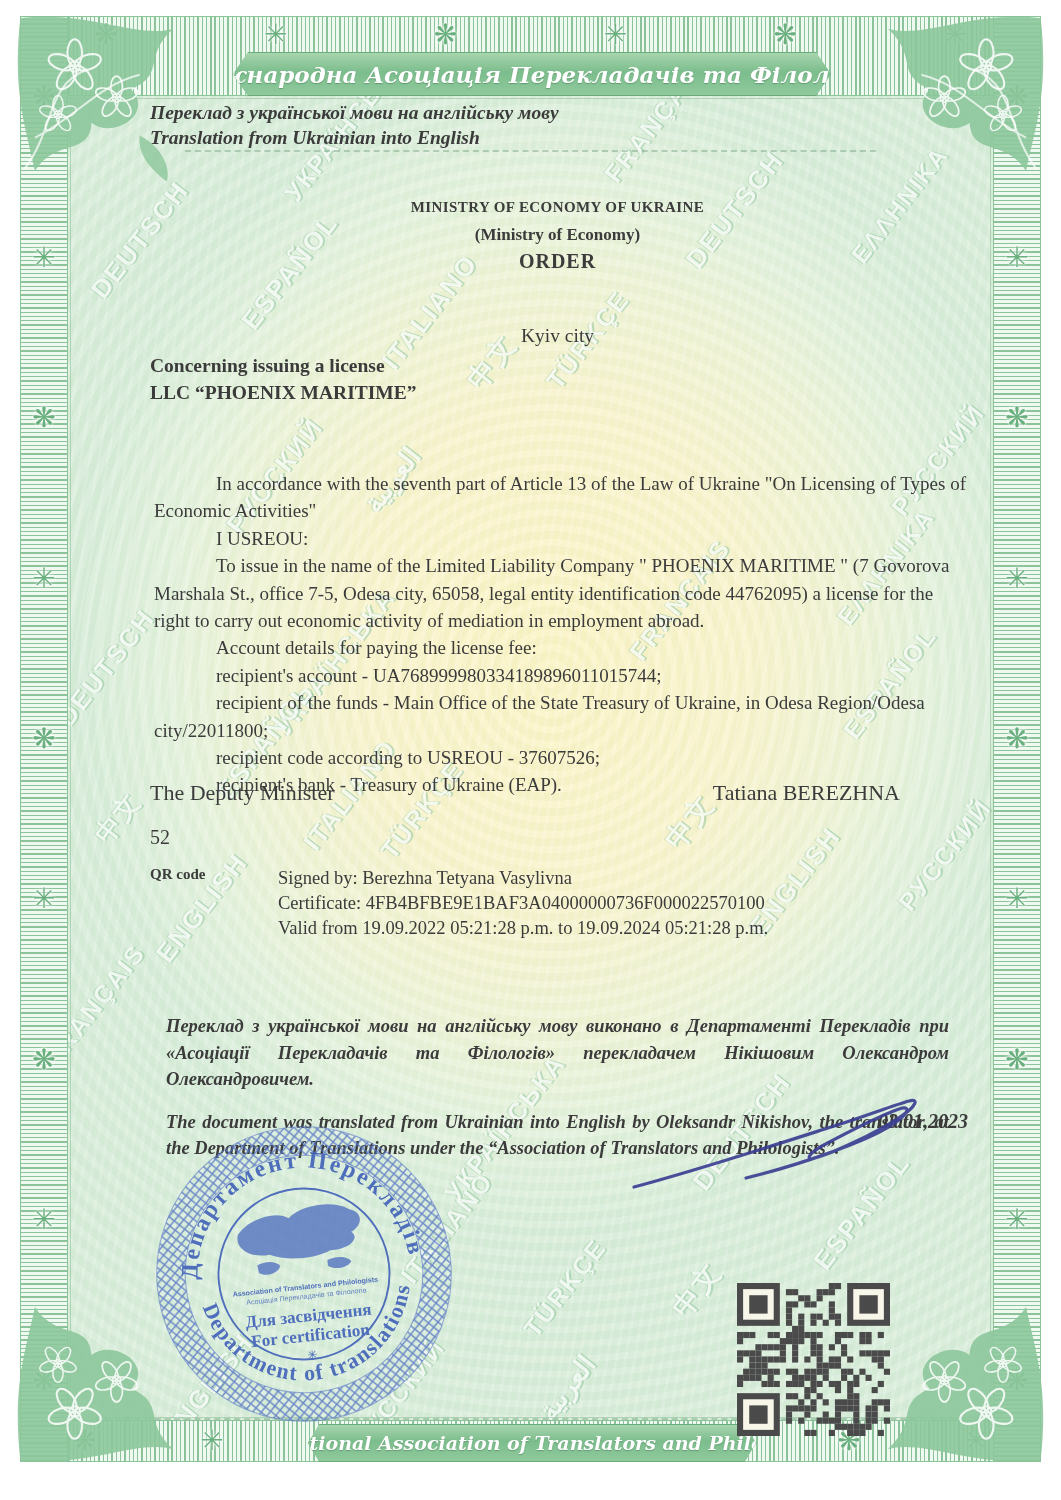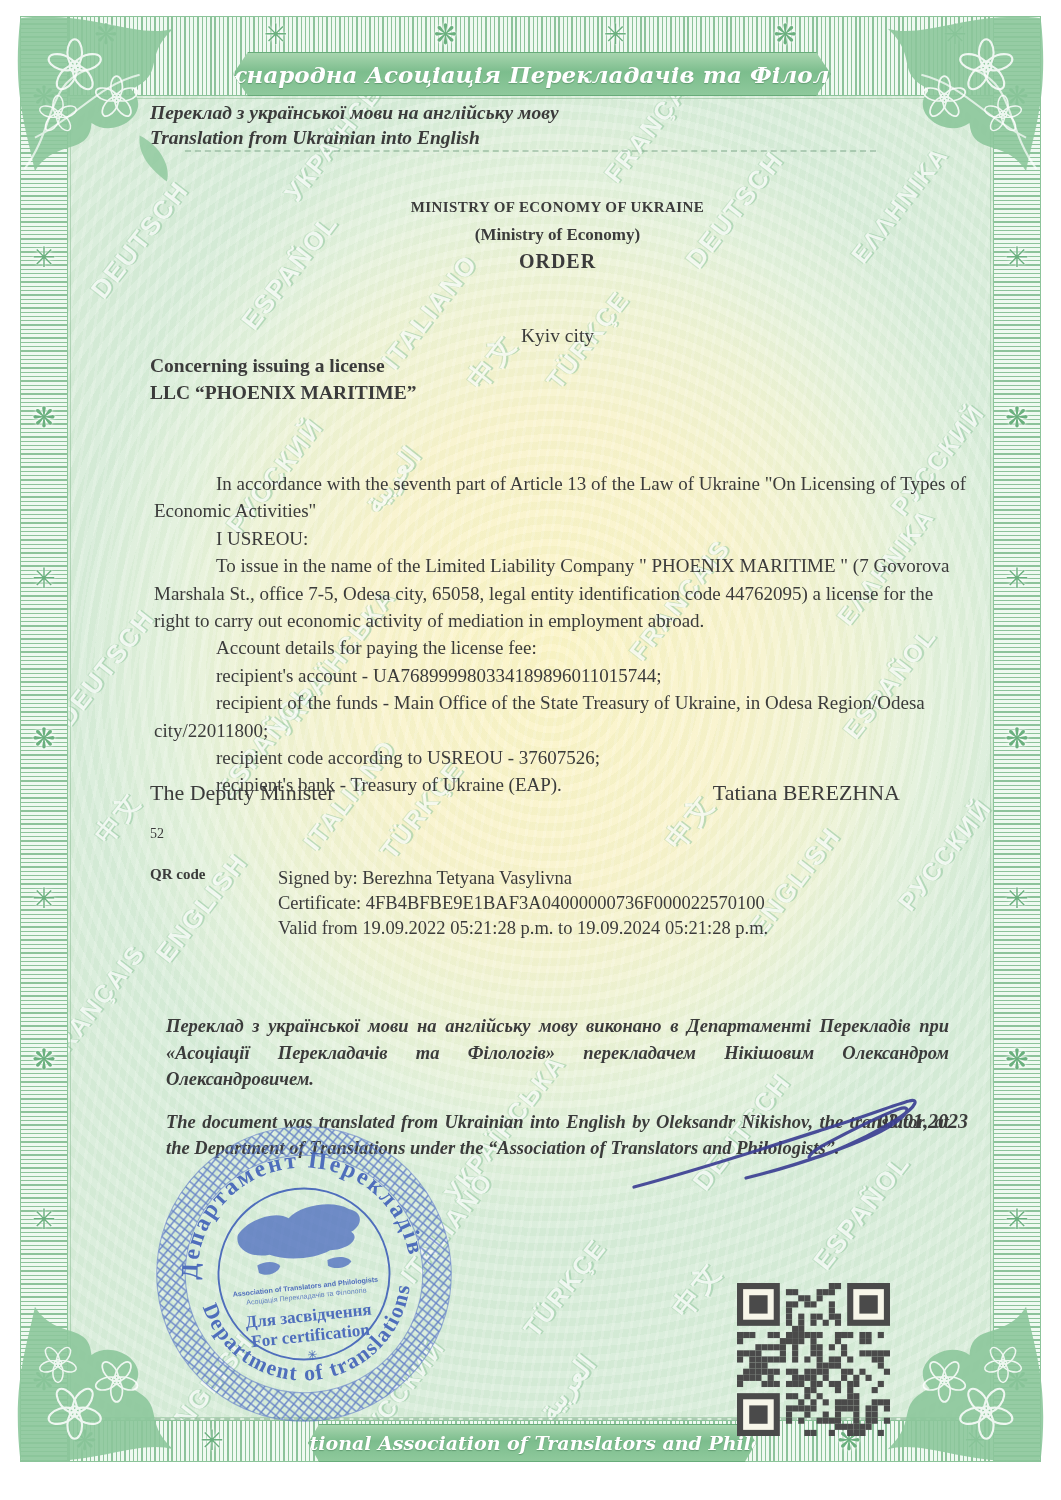--- a/index.html
+++ b/index.html
@@ -60,21 +60,21 @@
   .title-block{left:150px;width:815px;top:194px;text-align:center;font-weight:bold;line-height:27px;}
   .t1{font-size:15px;letter-spacing:.4px;}
   .t2{font-size:17px;}
   .t3{font-size:20px;letter-spacing:1px;}
   .date-row{left:150px;width:750px;top:297px;display:flex;justify-content:space-between;font-size:19.5px;}
   .kyiv{left:150px;width:815px;top:325px;text-align:center;font-size:19.5px;}
   .subject{left:150px;top:352px;font-size:19.5px;font-weight:bold;line-height:27px;}
   .body-block{left:154px;width:815px;top:424px;font-size:19px;line-height:27.4px;margin-top:46px;}
   .body-block p{margin:0;text-indent:62px;}
   .sig-row{left:150px;width:750px;top:780px;display:flex;justify-content:space-between;font-size:22px;}
-  .num52{left:150px;top:826px;font-size:14px;}
+  .num52{left:150px;top:826px;font-size:20px;}
   .qr-row{left:150px;top:866px;display:flex;align-items:flex-start;font-size:18.5px;}
   .qr-label{font-weight:bold;font-size:15px;width:128px;}
   .qr-details{line-height:25px;}
   .notes{left:150px;width:815px;top:997px;font-size:18.5px;font-weight:bold;font-style:italic;line-height:26.5px;}
   .notes p{margin:16px;text-align:justify;}
   .sign-date{left:878px;top:1110px;font-size:20px;font-weight:bold;font-style:italic;}
   
   .stamp{position:absolute;left:152px;top:1122px;width:304px;height:304px;z-index:6;
          transform:rotate(-6deg);opacity:.93;}
   .signature{position:absolute;left:628px;top:1092px;width:295px;height:100px;z-index:6;}

